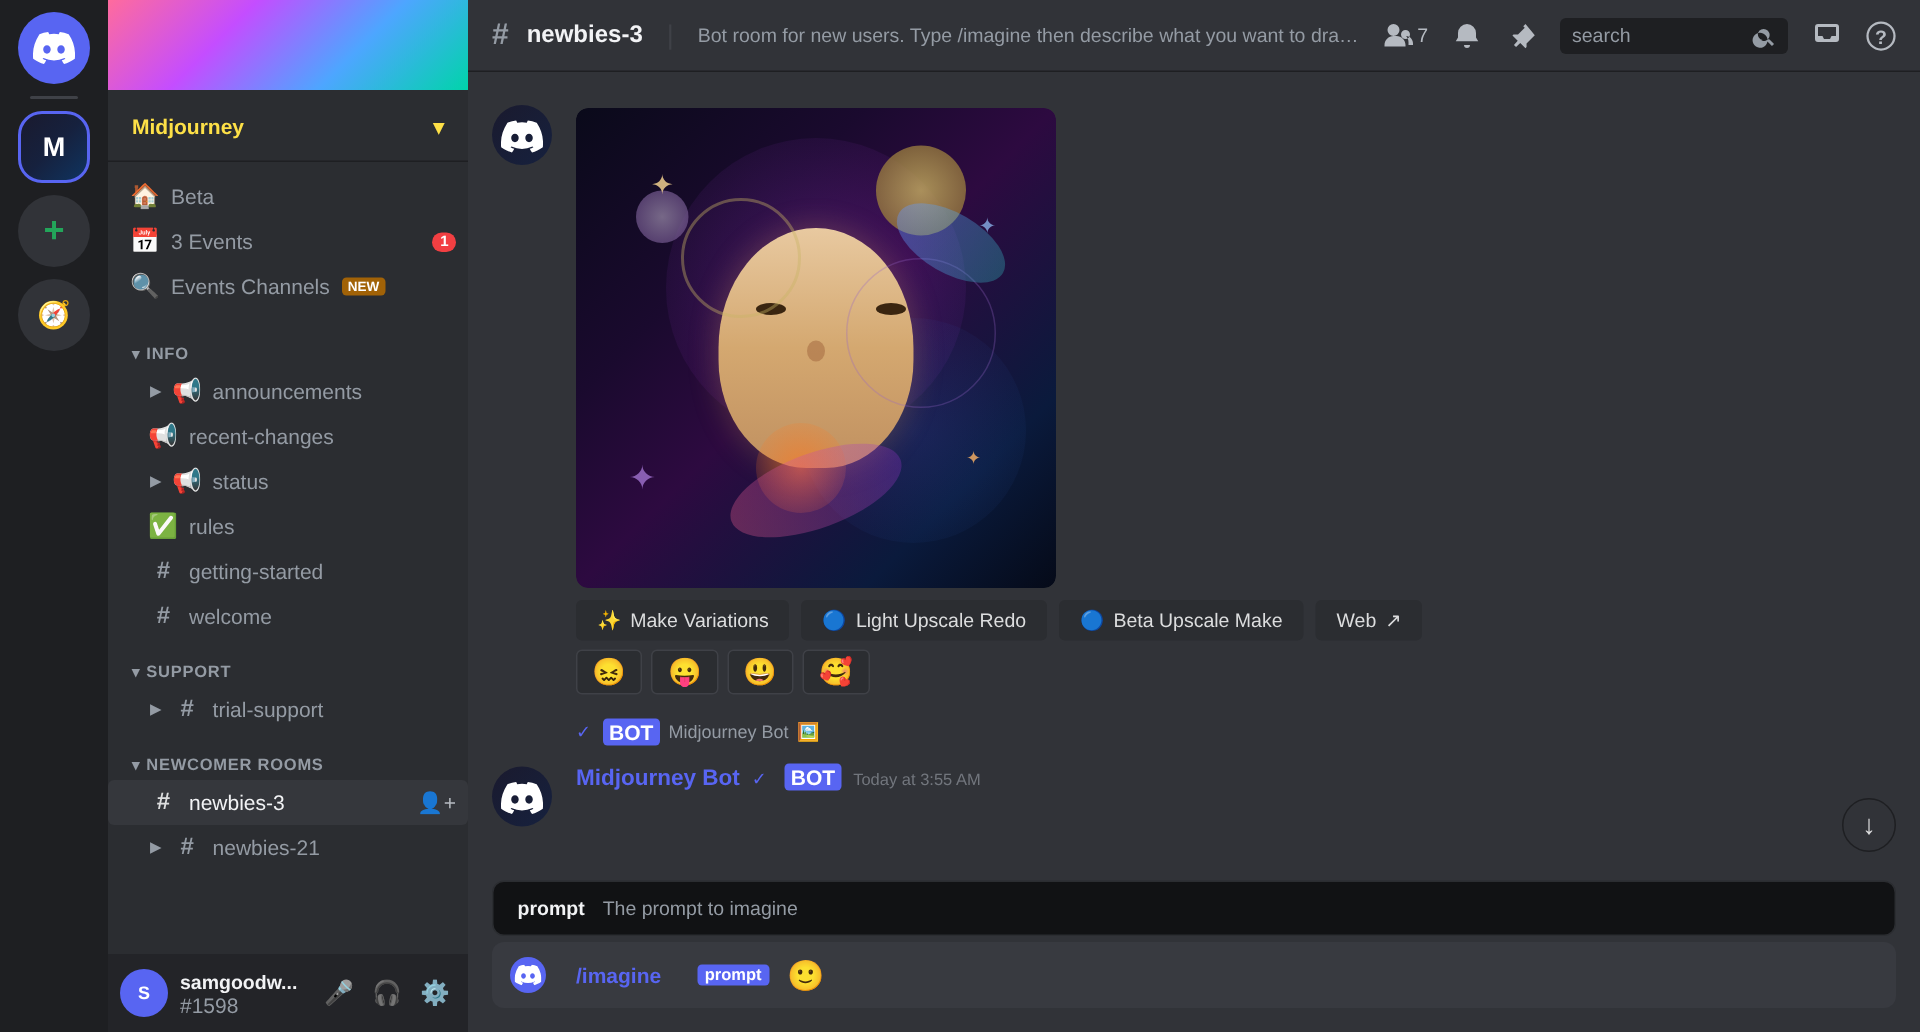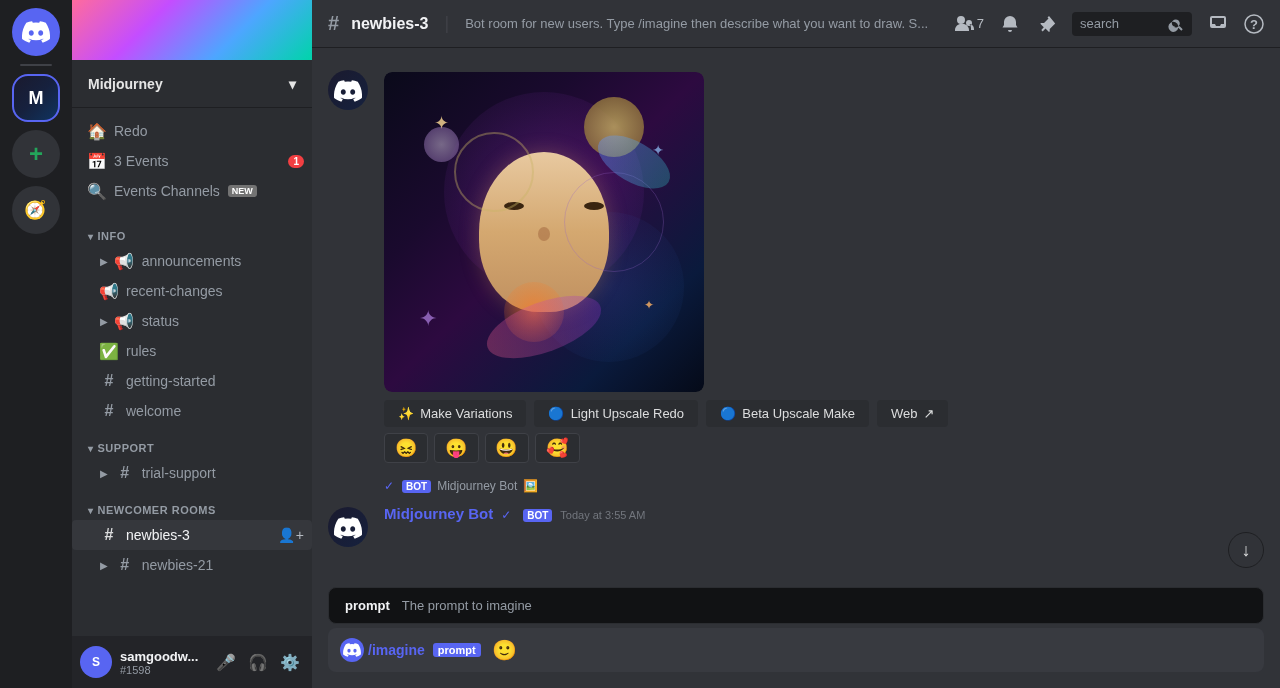--- a/index.html
+++ b/index.html
@@ -22,51 +22,51 @@
     .explore-btn {
       width: 48px; height: 48px; border-radius: 50%; background: #313338; display: flex; align-items: center; justify-content: center; cursor: pointer; color: #23a55a; font-size: 18px;
     }
     .divider-h { width: 32px; height: 2px; background: #3f4147; border-radius: 1px; }
 
     
     .channel-sidebar {
       width: 240px; background: #2b2d31; display: flex; flex-direction: column; flex-shrink: 0;
     }
     .server-header {
-      height: 48px; padding: 0 16px; display: flex; align-items: center; justify-content: space-between; border-bottom: 1px solid #1e1f22; font-weight: 700; color: #e5e5e5; cursor: pointer; flex-shrink: 0; gap: 24px;
+      height: 48px; padding: 0 16px; display: flex; align-items: center; justify-content: space-between; border-bottom: 1px solid #1e1f22; font-weight: 700; color: #fde047; cursor: pointer; flex-shrink: 0; gap: 24px;
     }
     .sidebar-section { padding: 8px 0; }
     .sidebar-item {
       display: flex; align-items: center; gap: 8px; padding: 6px 8px 6px 16px; border-radius: 4px; cursor: pointer; color: #949ba4; font-size: 14px;
     }
     .sidebar-item.active { background: #35373c; color: #f2f3f5; }
     .sidebar-item .icon { width: 18px; height: 18px; flex-shrink: 0; display: flex; align-items: center; justify-content: center; font-size: 16px; }
     .section-label {
       padding: 16px 16px 4px; font-size: 11px; font-weight: 700; color: #949ba4; text-transform: uppercase; letter-spacing: 0.5px; display: flex; align-items: center; gap: 4px; cursor: pointer;
     }
     .badge-new {
-      background: #737373; color: white; font-size: 9px; font-weight: 700; padding: 1px 4px; border-radius: 3px; text-transform: uppercase;
+      background: #a16207; color: white; font-size: 9px; font-weight: 700; padding: 1px 4px; border-radius: 3px; text-transform: uppercase;
     }
     .badge-num {
       background: #f23f42; color: white; font-size: 10px; font-weight: 700; padding: 1px 5px; border-radius: 8px; margin-left: auto;
     }
     .channel-list { flex: 1; overflow-y: auto; }
     .channel-list::-webkit-scrollbar { width: 4px; }
     .channel-list::-webkit-scrollbar-thumb { background: #1a1b1e; border-radius: 2px; }
 
     
     .user-area {
       height: 52px; background: #232428; display: flex; align-items: center; padding: 0 8px; gap: 8px; flex-shrink: 0;
     }
     .user-avatar {
       width: 32px; height: 32px; border-radius: 50%; background: #5865f2; display: flex; align-items: center; justify-content: center; font-size: 12px; font-weight: 700; color: white; flex-shrink: 0;
     }
     .user-info { flex: 1; min-width: 0; }
     .user-name { font-size: 13px; font-weight: 600; color: #f2f3f5; white-space: nowrap; overflow: hidden; text-overflow: ellipsis; }
-    .user-tag { font-size: 11px; color: #949ba4; }
+    .user-tag { font-size: 14px; color: #949ba4; }
     .user-controls { display: flex; gap: 4px; }
     .user-ctrl-btn {
       width: 28px; height: 28px; border-radius: 4px; background: transparent; border: none; color: #b5bac1; cursor: pointer; display: flex; align-items: center; justify-content: center; font-size: 16px;
     }
 
     
     .main-content { flex: 1; display: flex; flex-direction: column; background: #313338; overflow: hidden; }
 
     
     .channel-header {
@@ -87,21 +87,21 @@
     }
     .message-content { flex: 1; min-width: 0; }
     .message-header { display: flex; align-items: baseline; gap: 8px; margin-bottom: 2px; }
     .message-author { font-weight: 600; color: #f2f3f5; font-size: 15px; }
     .message-author.bot-color { color: #5865f2; }
     .message-time { font-size: 11px; color: #72767d; }
     .message-text { color: #dcddde; line-height: 1.4; }
     .message-text strong { color: #f2f3f5; }
 
     .bot-badge {
-      background: #5865f2; color: white; font-size: 10px; font-weight: 700; padding: 1px 4px; border-radius: 3px; text-transform: uppercase; margin-left: 2px;
+      background: #5865f2; color: white; font-size: 14px; font-weight: 700; padding: 1px 4px; border-radius: 3px; text-transform: uppercase; margin-left: 2px;
     }
     .verified-badge {
       color: #5865f2; font-size: 12px; margin-right: 2px;
     }
 
     
     .message-image {
       width: 320px; border-radius: 8px; overflow: hidden; margin-top: 4px;
     }
 
@@ -116,21 +116,21 @@
     .reaction-btn {
       background: #2b2d31; border: 1px solid #3f4147; border-radius: 4px; padding: 3px 10px; cursor: pointer; font-size: 18px; display: flex; align-items: center; gap: 4px;
     }
 
     
     .input-area { padding: 0 16px 16px; flex-shrink: 0; position: relative; }
     .input-box {
       background: #383a40; border-radius: 8px; display: flex; align-items: center; padding: 0 12px; min-height: 44px;
     }
     .input-prefix {
-      display: flex; align-items: center; gap: 4px; flex-shrink: 0;
+      display: flex; align-items: center; gap: 20px; flex-shrink: 0;
     }
     .input-avatar {
       width: 24px; height: 24px; border-radius: 50%; background: #5865f2; display: flex; align-items: center; justify-content: center; font-size: 10px; color: white; font-weight: 700;
     }
     .input-command { color: #5865f2; font-weight: 600; font-size: 14px; padding-right: 4px; }
     .input-field {
       flex: 1; background: transparent; border: none; outline: none; color: #dcddde; font-size: 14px; font-family: inherit; padding: 8px 0;
     }
     .input-emoji {
       color: #b5bac1; font-size: 20px; cursor: pointer; margin-left: 8px;
@@ -173,21 +173,21 @@
   <div class="server-header">
     <span>Midjourney</span>
     <span>▾</span>
   </div>
 
   <div class="channel-list">
 
     <div class="sidebar-section">
       <div class="sidebar-item">
         <span class="icon">🏠</span>
-        <span>Redo</span>
+        <span>Beta</span>
       </div>
       <div class="sidebar-item">
         <span class="icon">📅</span>
         <span>3 Events</span>
         <span class="badge-num">1</span>
       </div>
       <div class="sidebar-item">
         <span class="icon">🔍</span>
         <span>Events Channels</span>
         <span class="badge-new">NEW</span>
@@ -285,21 +285,21 @@
         <svg width="20" height="20" viewBox="0 0 20 20" fill="#b5bac1">
             <path d="M10 2a6 6 0 00-6 6v3l-1.5 2.5h15L16 11V8a6 6 0 00-6-6zm0 16a2 2 0 01-2-2h4a2 2 0 01-2 2z"></path>
           </svg>
       </span>
       <span class="header-icon">
         <svg width="20" height="20" viewBox="0 0 20 20" fill="#b5bac1">
             <path d="M13 2l-1.5 1.5 1 1L8 9H5l-.7.7 3.5 3.5L5.3 16l1.4 1.4 2.8-2.8 3.5 3.5.7-.7V15l4.5-4.5 1-1L13 2z"></path>
           </svg>
       </span>
       <span class="header-icon">
-        <div style="background:#1e1f22; border-radius:4px; padding:4px 8px; display:flex; align-items:center; gap:6px; width:120px;">
+        <div style="background:#1e1f22; border-radius:4px; padding:4px 8px; display:flex; align-items:center; gap:6px; width:152px;">
           <span style="color:#949ba4; font-size:13px;">search</span>
           <svg style="margin-left:auto;" width="16" height="16" viewBox="0 0 16 16" fill="#949ba4">
               <path d="M11.7 10.3l3 3-1.4 1.4-3-3A5 5 0 1110.3 10l1.4.3zm-5.7.7A4 4 0 104 6a4 4 0 003 4.7V11z"></path>
             </svg>
         </div>
       </span>
       <span class="header-icon">
         <svg width="20" height="20" viewBox="0 0 20 20" fill="#b5bac1">
             <path d="M2 4a2 2 0 012-2h12a2 2 0 012 2v8a2 2 0 01-2 2H4a2 2 0 01-2-2V4zm2 0v6h3l1 2h4l1-2h3V4H4z"></path>
           </svg>

